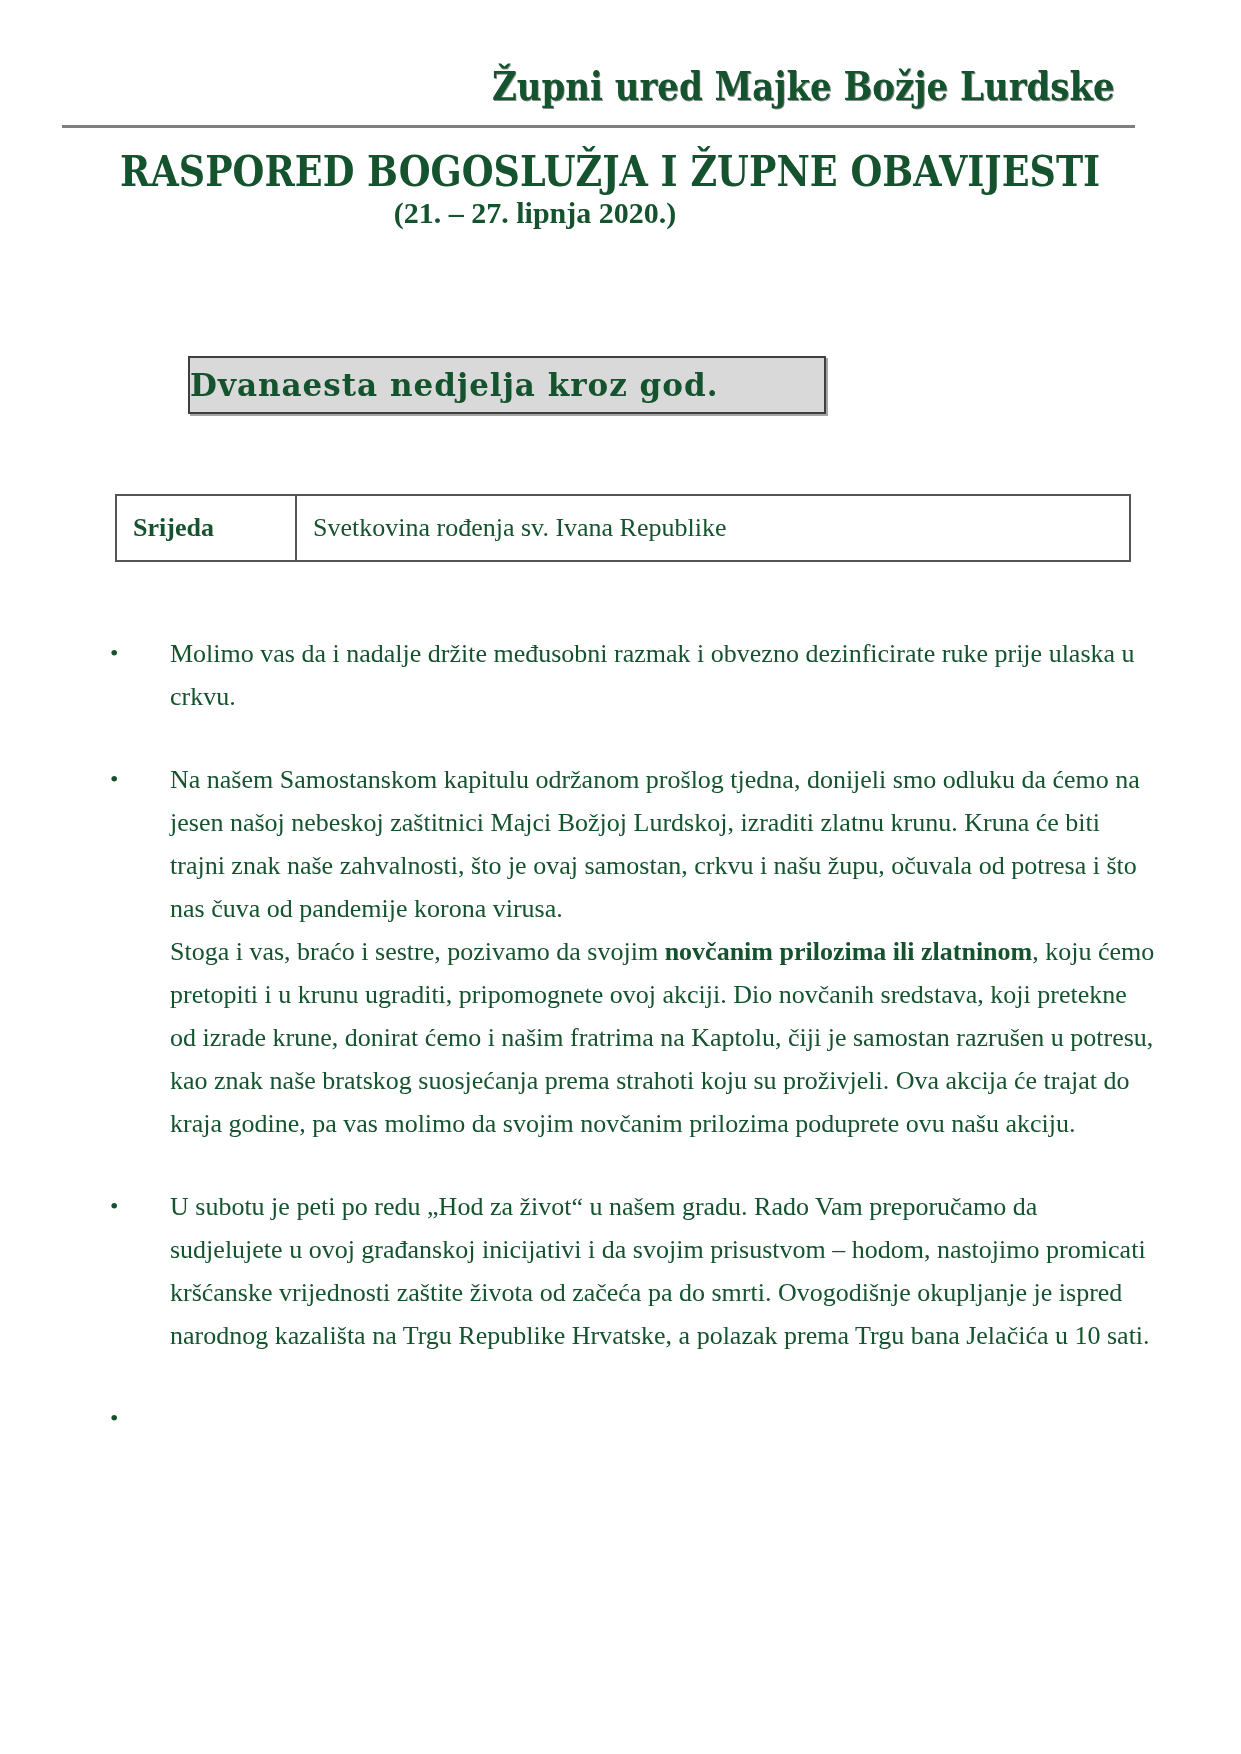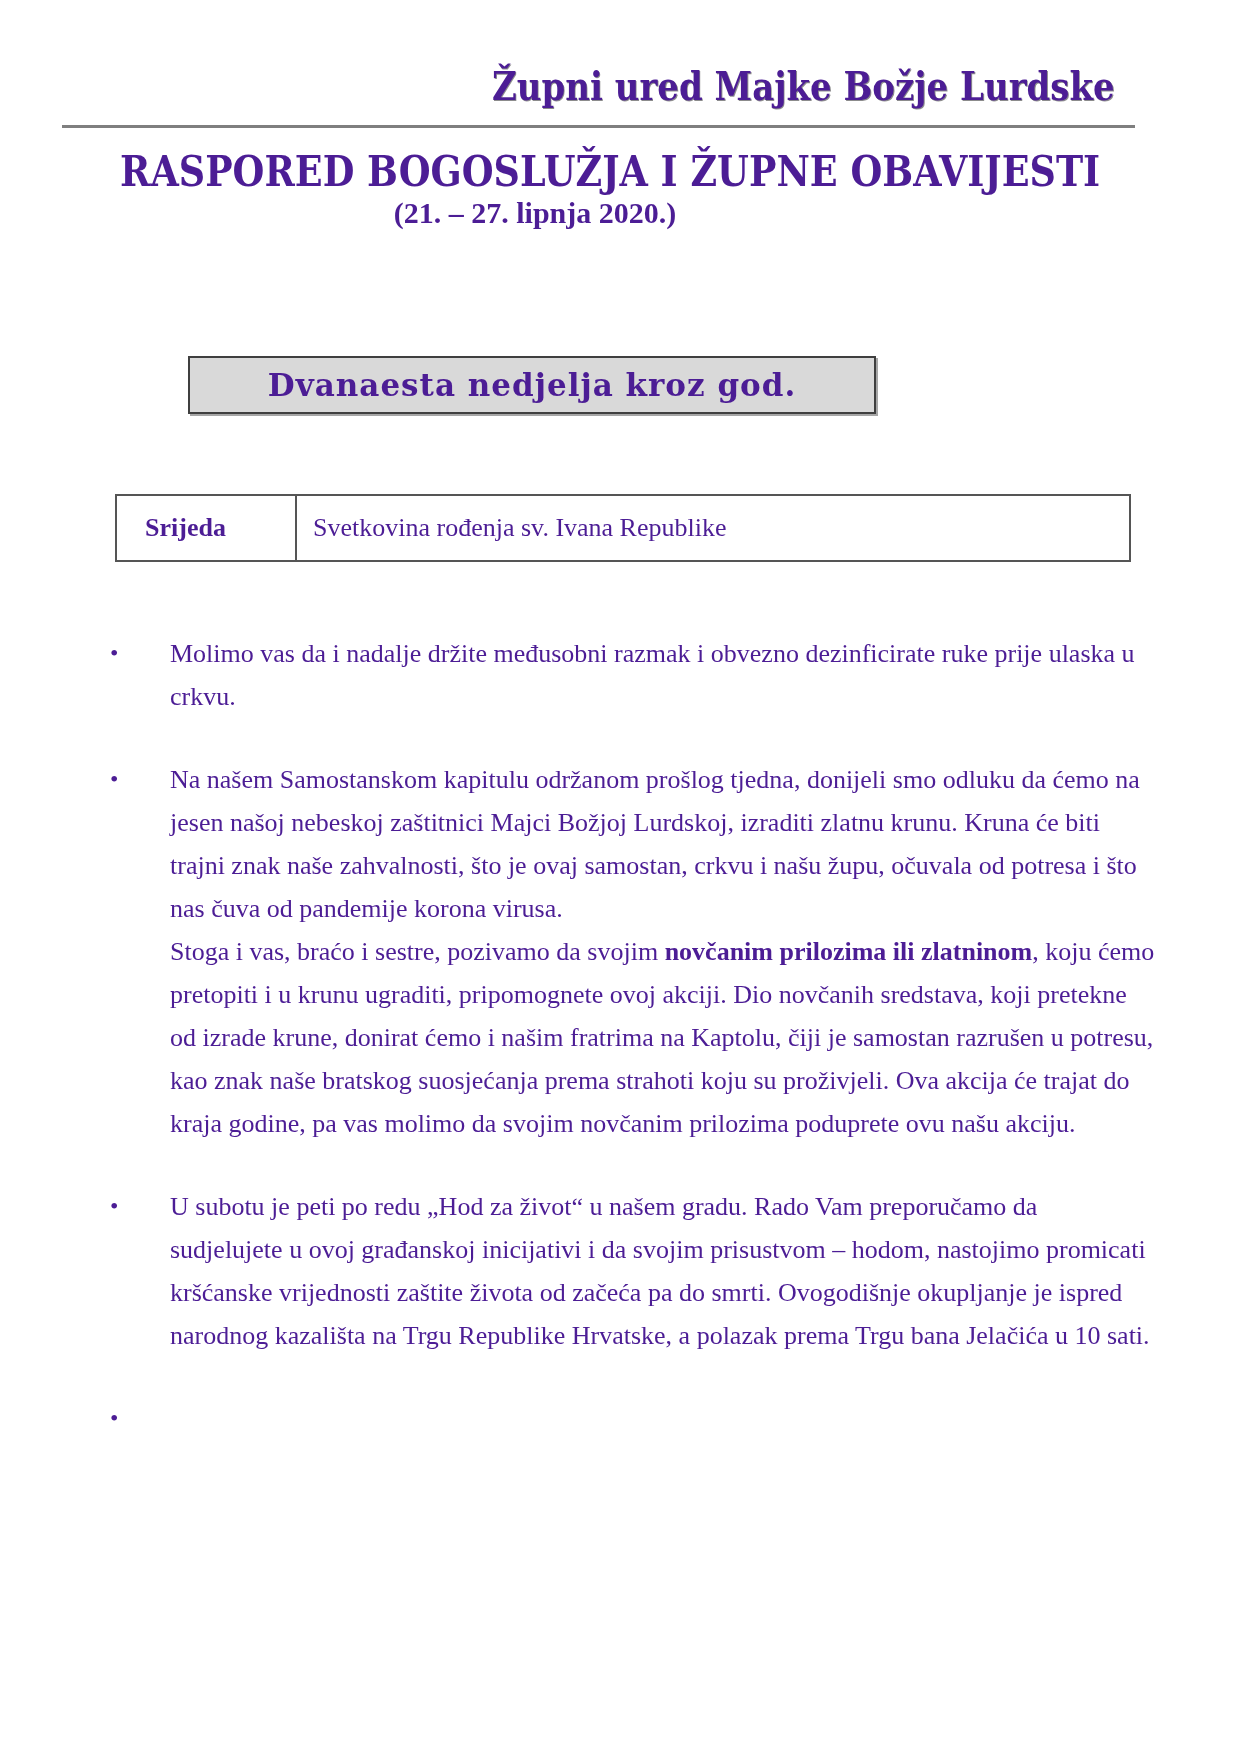--- a/index.html
+++ b/index.html
@@ -1,18 +1,18 @@
 <!DOCTYPE html>
 <html lang="hr"><head>
 <meta charset="utf-8">
 <style>
   * { margin:0; padding:0; box-sizing:border-box; }
   html,body { background:#ffffff; }
   .page {
-    width:1241px; height:1754px; background:#ffffff; color:#4c1d95;
+    width:1241px; height:1754px; background:#ffffff; color:#14532d;
     font-family:"Liberation Serif", serif; overflow:hidden; position:relative;
   }
   
   .header { padding:62px 126px 0 0; text-align:right; }
   .org-name {
     font-family:"DejaVu Serif", serif; font-weight:bold; font-size:40px;
     white-space:nowrap; display:inline-block;
     transform:scaleX(0.85); transform-origin:right center;
     text-shadow:1px 1px 0 rgba(0,0,0,0.45);
   }
@@ -21,31 +21,31 @@
   
   .title-block { margin:18px 0 0 120px; }
   .doc-title {
     font-family:"DejaVu Serif", serif; font-weight:bold; font-size:43px;
     white-space:nowrap; display:inline-block;
     transform:scaleX(0.85); transform-origin:left center;
   }
   .doc-date { font-size:30px; font-weight:bold; width:830px; text-align:center; margin-top:0; }
   
   .banner {
-    margin:126px 0 0 188px; width:688px; height:58px;
+    margin:126px 0 0 188px; width:638px; height:58px;
     border:2px solid #3f3f3f; box-shadow:2px 2px 0 rgba(0,0,0,0.35);
-    display:flex; align-items:center; justify-content:center;
+    display:flex; align-items:center; 
   }
   .banner-text {
     font-family:"DejaVu Serif", serif; font-weight:bold; font-size:31px; letter-spacing:1px;
   }
   
   .schedule { margin:80px 0 0 115px; border-collapse:collapse; width:1016px; table-layout:fixed; }
   .schedule td { border:2px solid #555; font-size:26px; padding:17px 16px; vertical-align:middle; }
-  .schedule td.day-cell { width:180px; font-weight:bold; padding-left:28px; }
+  .schedule td.day-cell { width:180px; font-weight:bold; padding-left:16px; }
   
   .announcements { list-style:none; margin:70px 0 0 110px; }
   .announcements li { display:flex; margin-bottom:40px; }
   .bullet { flex:0 0 28px; width:28px; font-size:24px; line-height:43px; }
   .li-body { font-size:26px; line-height:43px; max-width:985px; white-space:pre-wrap;margin-left:32px; }
   .seg-bold { font-weight:bold; }
 </style>
 </head>
 <body>
 

